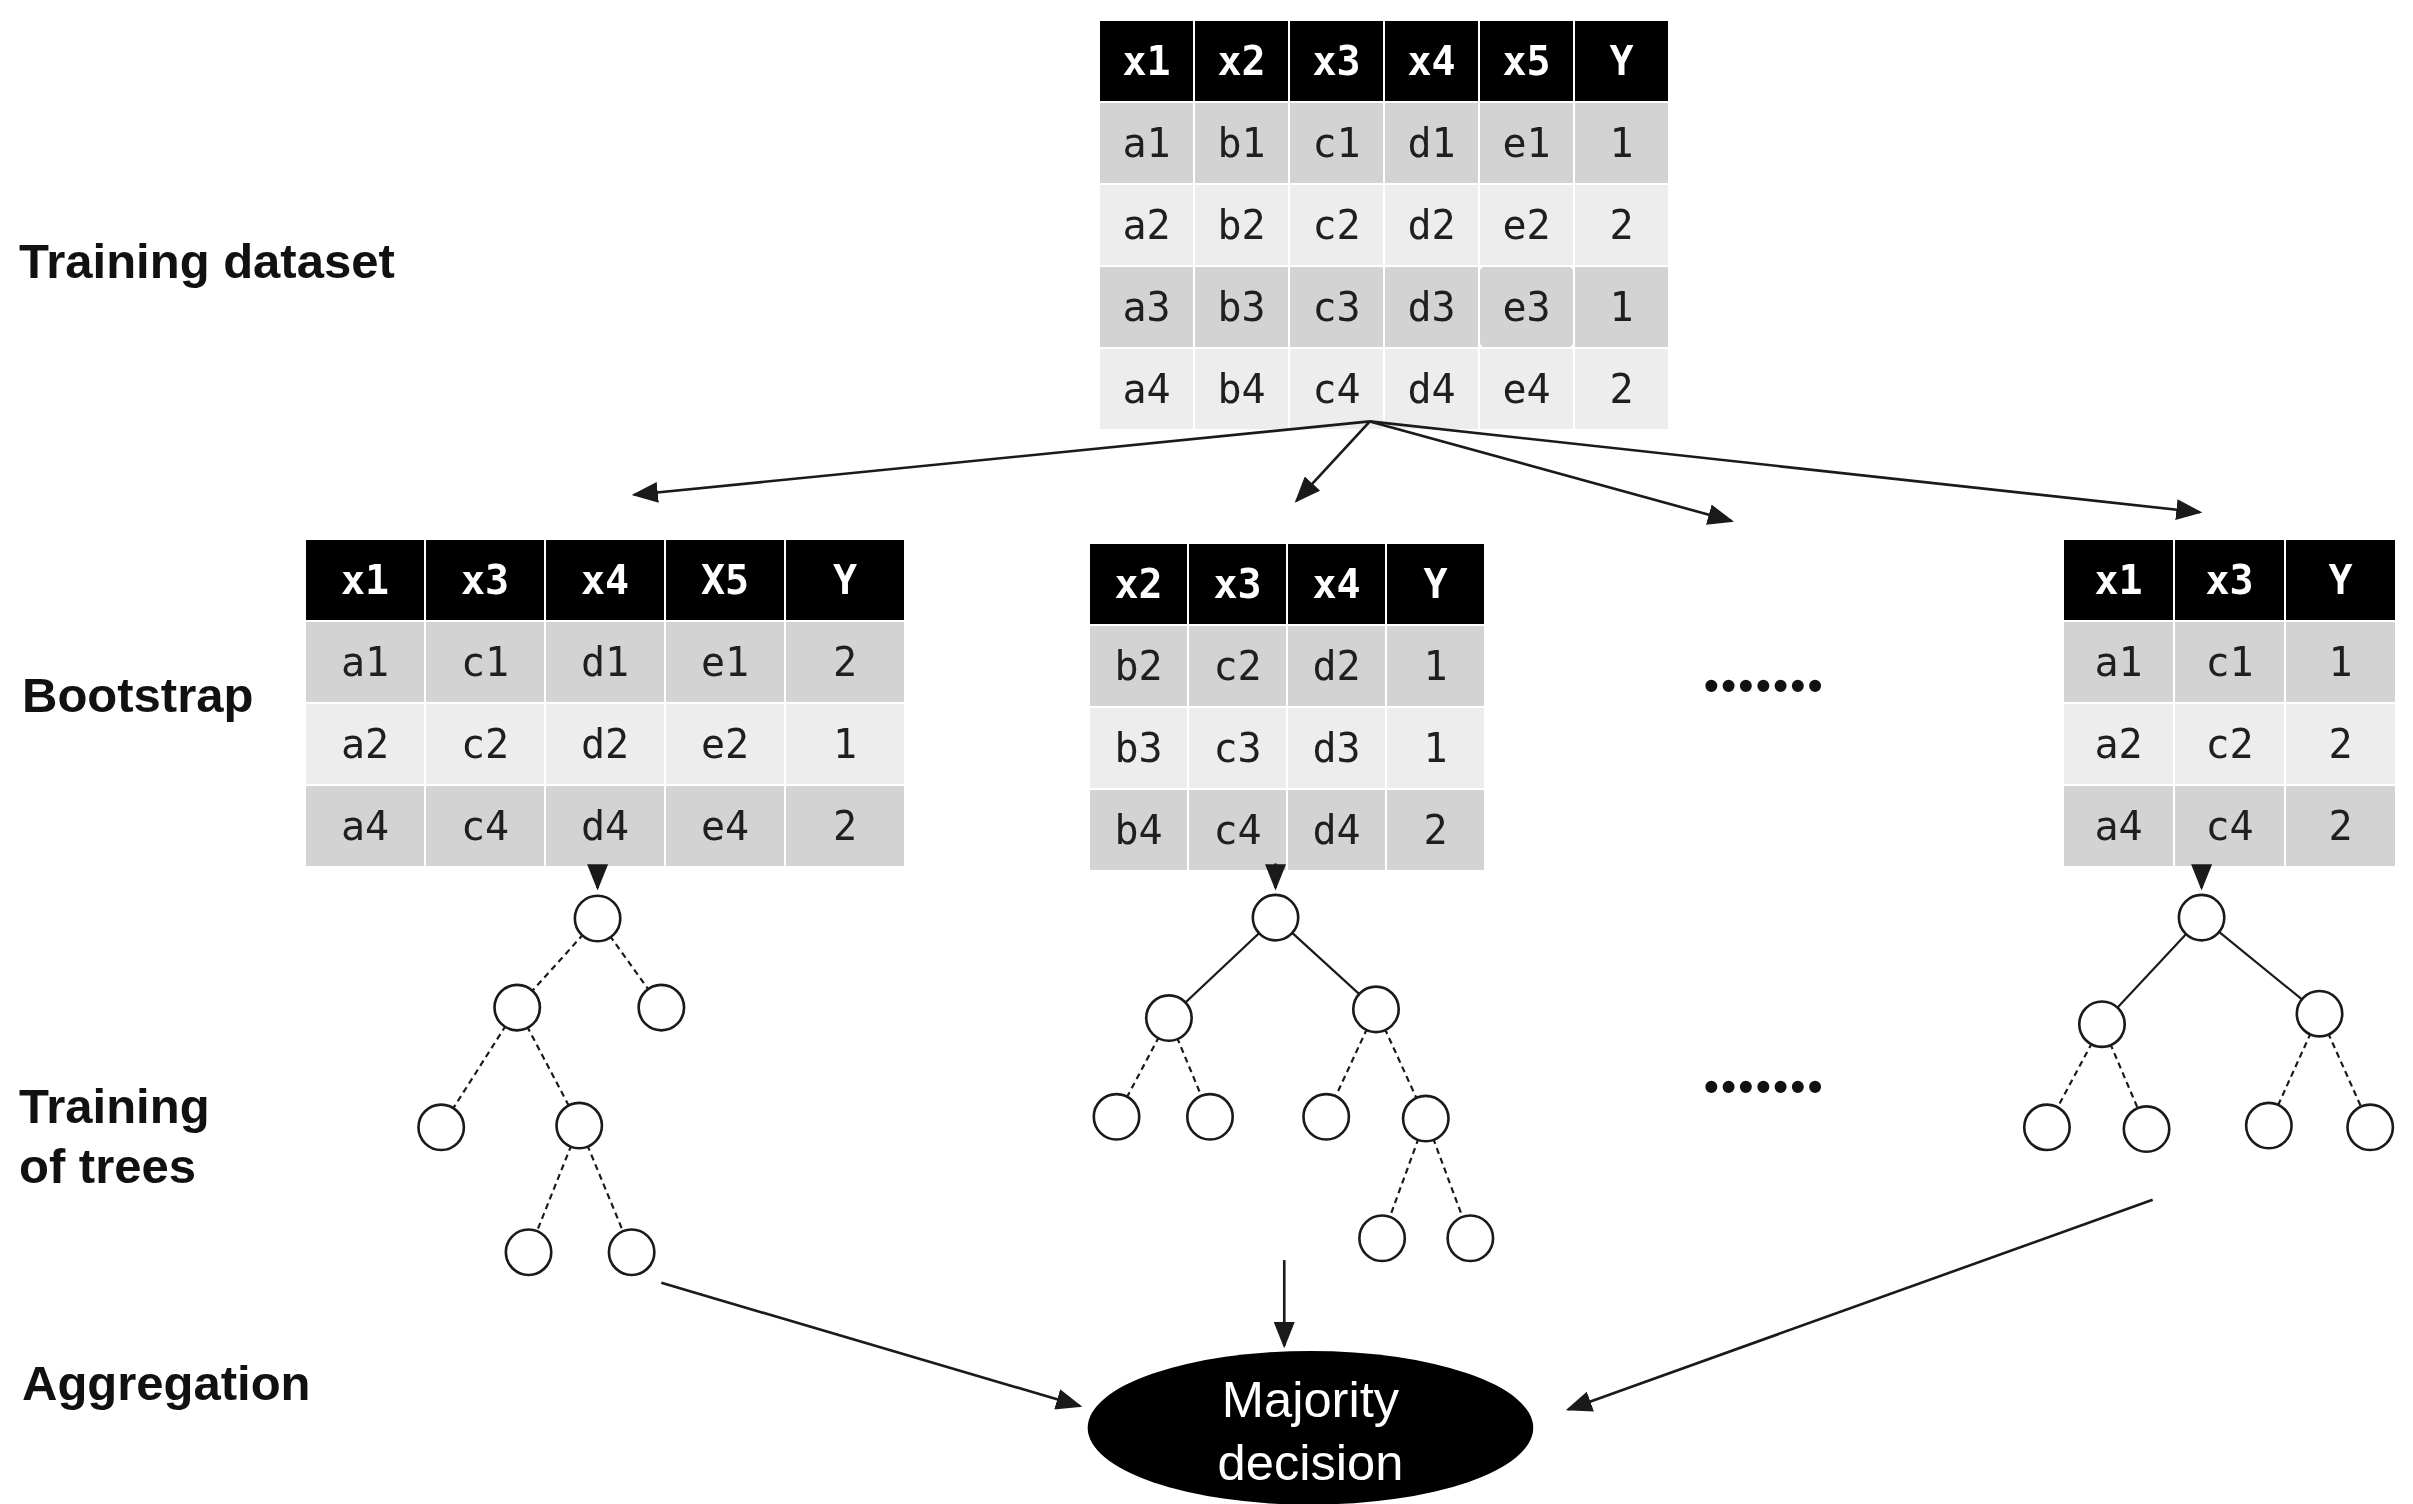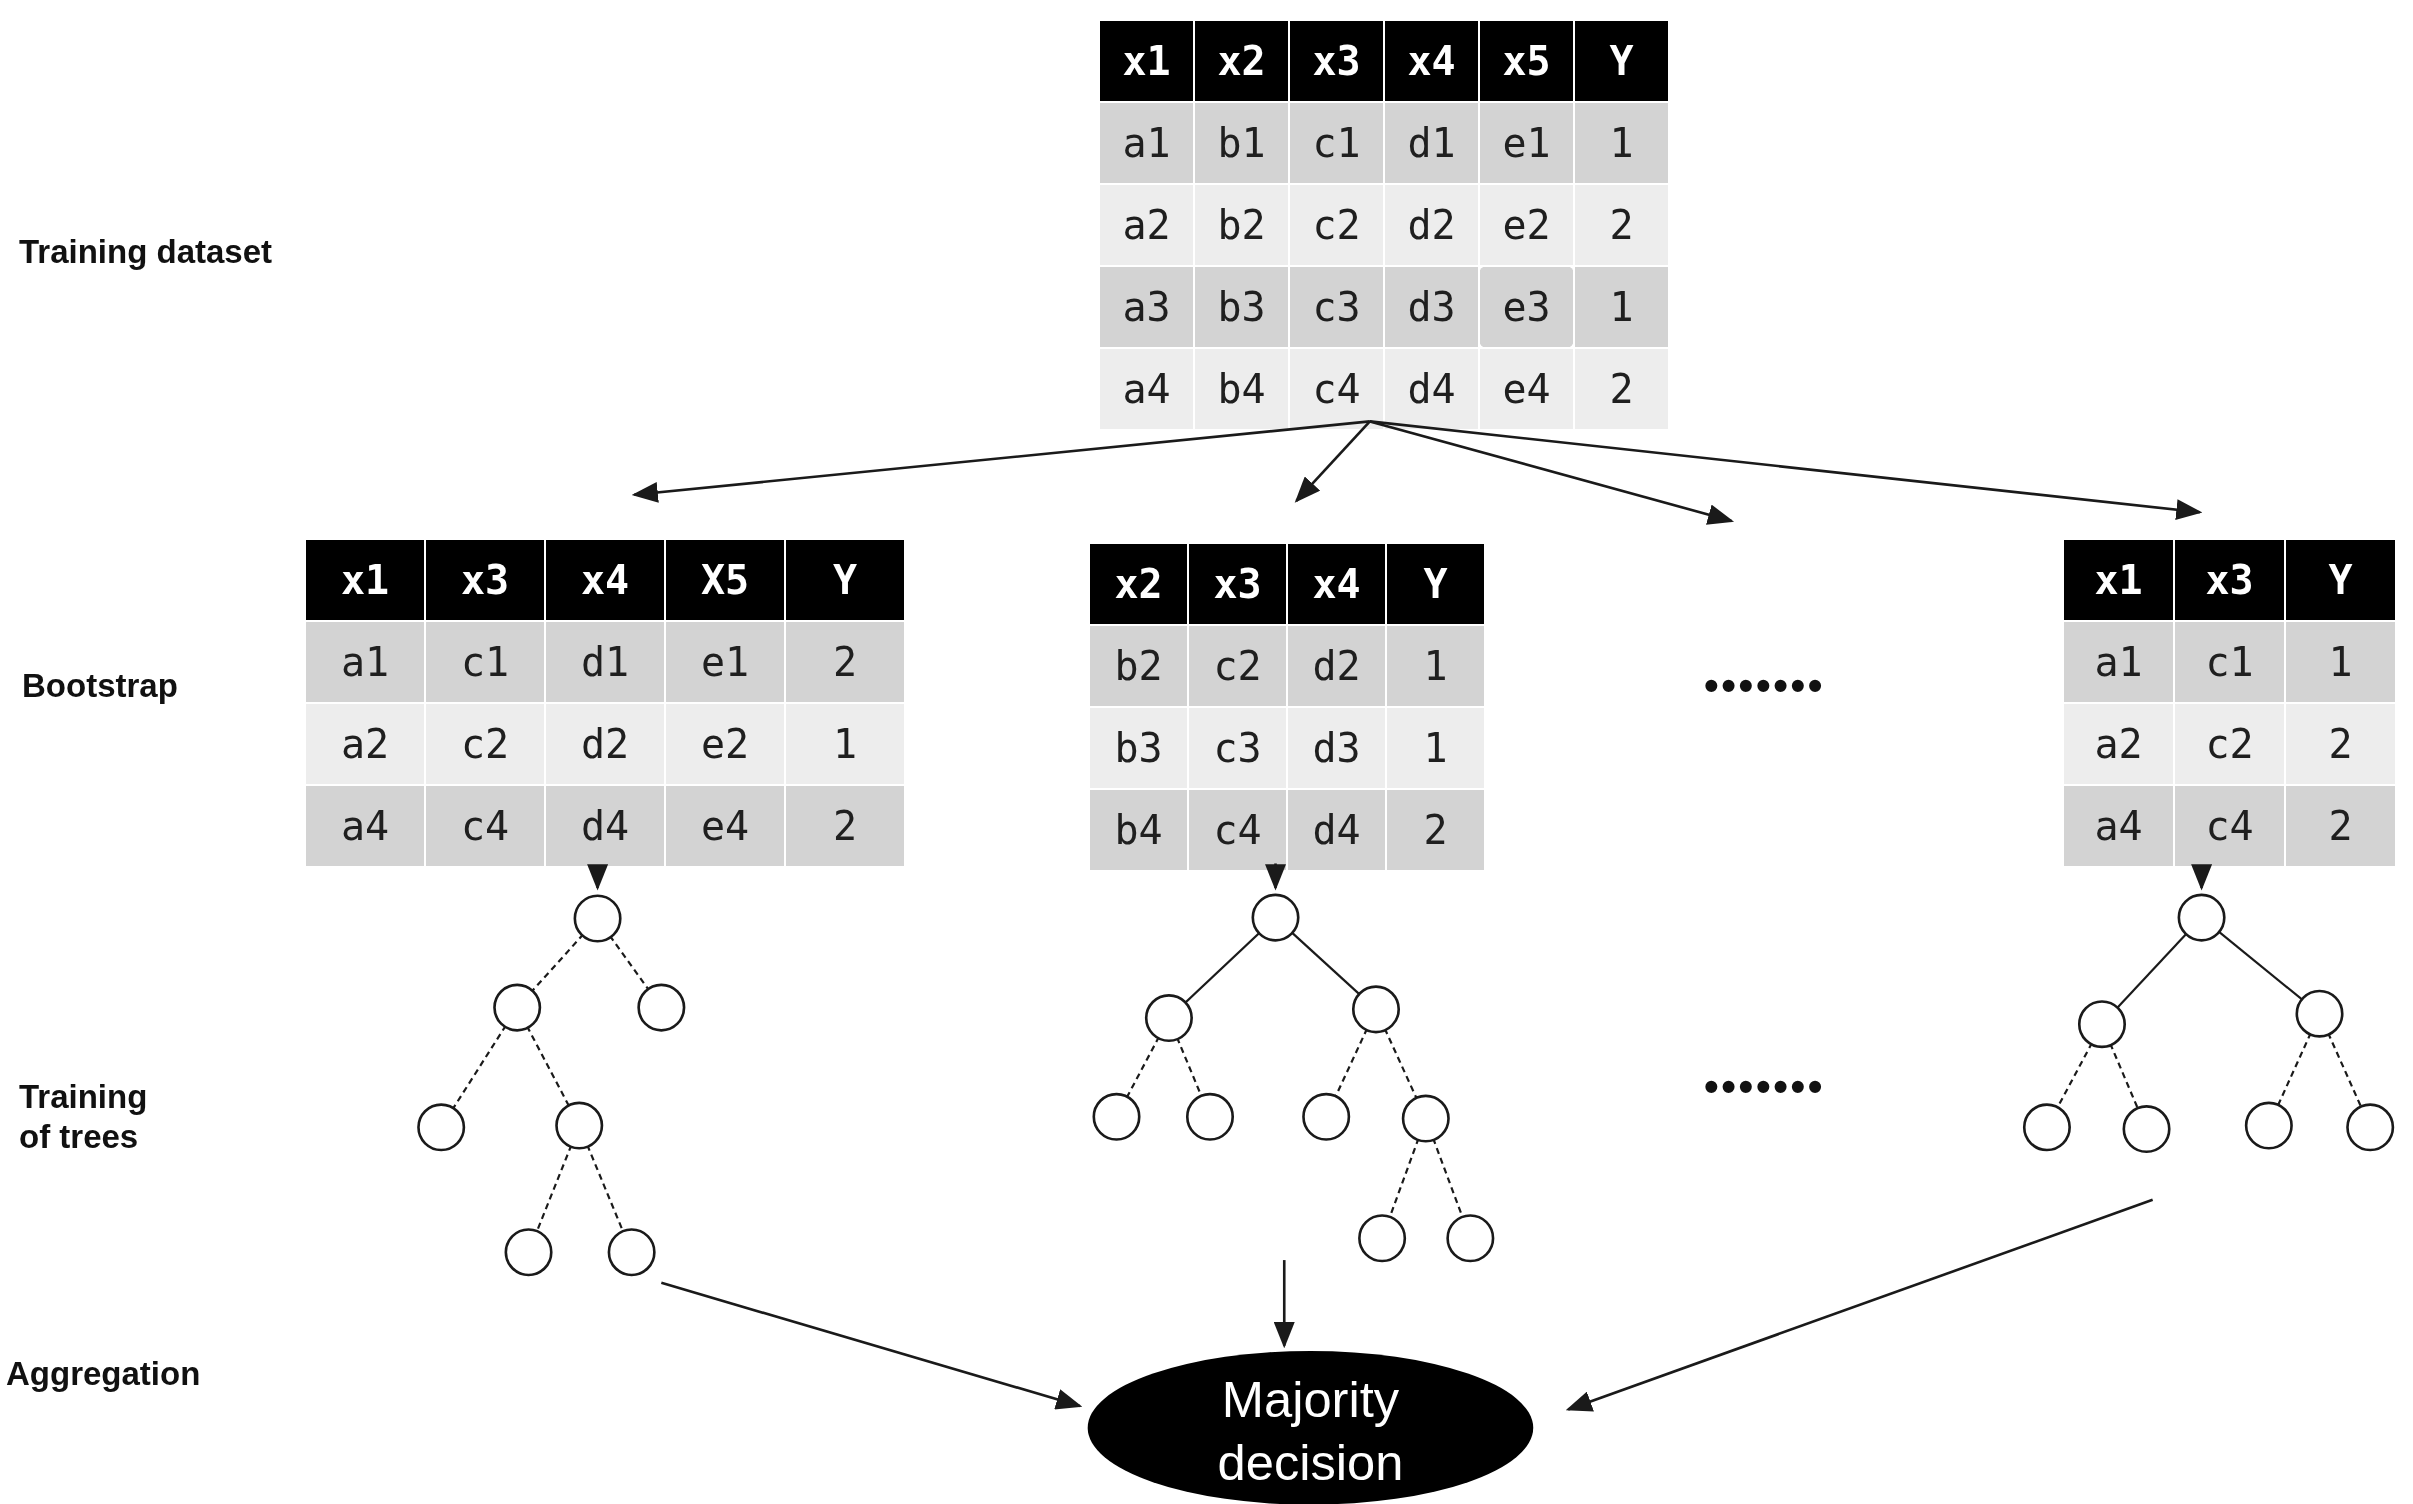--- a/index.html
+++ b/index.html
@@ -5,21 +5,21 @@
   :root{
     --header-bg:#000000; --header-text:#ffffff;
     --row-dark:#d3d3d3; --row-light:#ededed;
     --cell-text:#1f1f1f; --line-color:#1a1a1a;
     --node-fill:#ffffff; --ellipse-fill:#000000; --ellipse-text:#ffffff;
   }
   html,body{margin:0;padding:0;background:#fff;}
   #canvas{position:relative;width:2413px;height:1505px;background:#ffffff;overflow:hidden;
           font-family:"Liberation Sans",sans-serif;}
   #overlay{position:absolute;left:0;top:0;width:2413px;height:1505px;pointer-events:none;}
-  .lbl{position:absolute;font-weight:bold;font-size:33px;color:#111;line-height:1.22;white-space:nowrap;}
+  .lbl{position:absolute;font-weight:bold;font-size:49px;color:#111;line-height:1.22;white-space:nowrap;}
   .dots{position:absolute;font-weight:bold;font-size:42px;letter-spacing:2.6px;color:#111;}
   .dtable{position:absolute;border-collapse:collapse;table-layout:fixed;
           font-family:"DejaVu Sans Mono","Liberation Mono",monospace;}
   .dtable th{background:var(--header-bg);color:var(--header-text);font-weight:bold;
              border:2.6px solid #ffffff;text-align:center;padding:0;}
   .dtable td{border:2.6px solid #ffffff;text-align:center;color:var(--cell-text);padding:0;}
   .dtable tr.dark td{background:var(--row-dark);}
   .dtable tr.light td{background:var(--row-light);}
   .tree-edge{stroke:var(--line-color);stroke-width:2.5;fill:none;}
   .tree-edge.dashed{stroke-dasharray:7 5;}
@@ -35,21 +35,21 @@
 
   <div class="lbl" style="left:19px;top:232px;">Training dataset</div>
 
   <div class="lbl" style="left:22px;top:666px;">Bootstrap</div>
 
   <div class="lbl" style="left:19px;top:1077px;">
     <div>Training</div>
     <div>of trees</div>
   </div>
 
-  <div class="lbl" style="left:6px;top:1354px;">Aggregation</div>
+  <div class="lbl" style="left:22px;top:1354px;">Aggregation</div>
 
   <div class="dots" style="left:1704px;top:662px;">•••••••</div>
 
   <div class="dots" style="left:1704px;top:1063px;">•••••••</div>
 
   <div id="tables-root">
       <table class="dtable" style="left: 1098px; top: 19px; font-size: 40px;">
         <thead>
           <tr>
             <th style="width: 93px; height: 80px;">x1</th>

